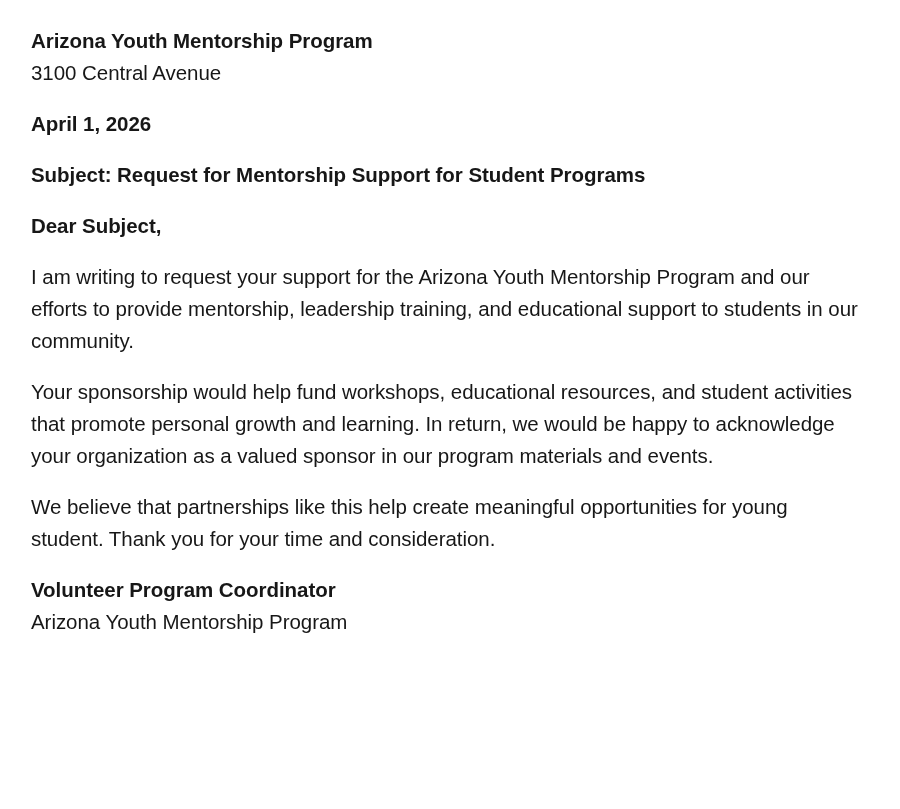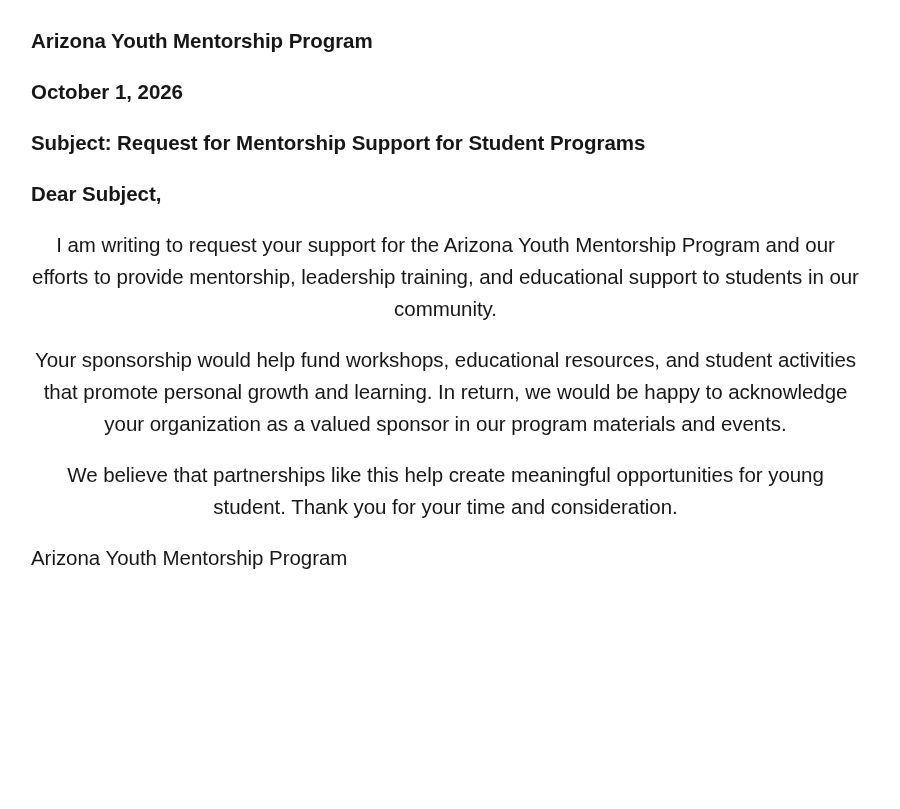--- a/index.html
+++ b/index.html
@@ -43,52 +43,54 @@
     margin: 19px 0 0 0;
   }
   .block-salutation {
     margin: 19px 0 0 0;
   }
   .para {
     margin: 19px 0 0 0;
     font-size: 20.5px;
     line-height: 32px;
     letter-spacing: -0.05px;
-    text-align: center;
+    text-align: left;
   }
   .block-closing {
     margin: 19px 0 0 0;
   }
 </style>
 </head>
 <body>
 
 <div class="page">
   <div class="letter">
 
     <div class="block-letterhead">
       <div class="line bold">Arizona Youth Mentorship Program</div>
+      <div class="line">3100 Central Avenue</div>
     </div>
 
     <div class="block-date">
-      <div class="line bold">October 1, 2026</div>
+      <div class="line bold">April 1, 2026</div>
     </div>
 
     <div class="block-subject">
       <div class="line bold">Subject: Request for Mentorship Support for Student Programs</div>
     </div>
 
     <div class="block-salutation">
       <div class="line bold">Dear Subject,</div>
     </div>
 
     <p class="para">I am writing to request your support for the Arizona Youth Mentorship Program and our efforts to provide mentorship, leadership training, and educational support to students in our community.</p>
 
     <p class="para">Your sponsorship would help fund workshops, educational resources, and student activities that promote personal growth and learning. In return, we would be happy to acknowledge your organization as a valued sponsor in our program materials and events.</p>
 
     <p class="para">We believe that partnerships like this help create meaningful opportunities for young student. Thank you for your time and consideration.</p>
 
     <div class="block-closing">
+      <div class="line bold">Volunteer Program Coordinator</div>
       <div class="line">Arizona Youth Mentorship Program</div>
     </div>
 
   </div>
 </div>
 
 </body></html>

